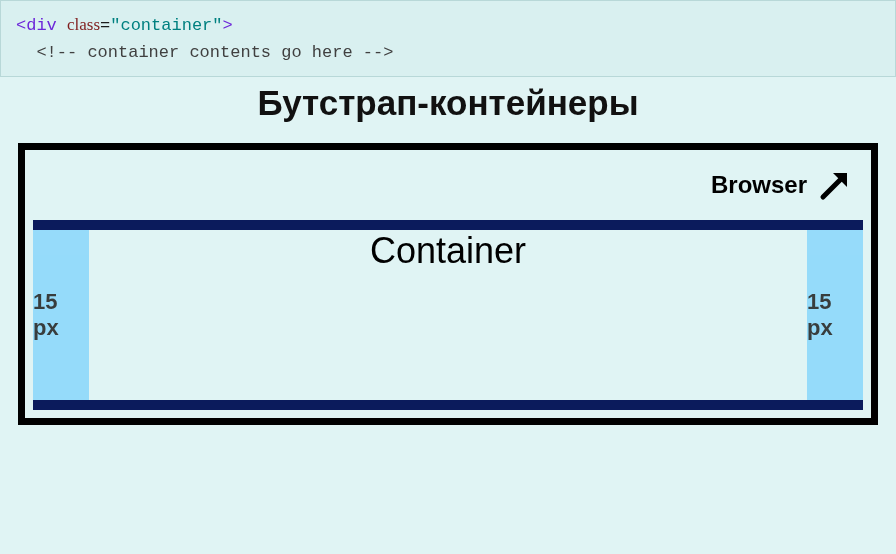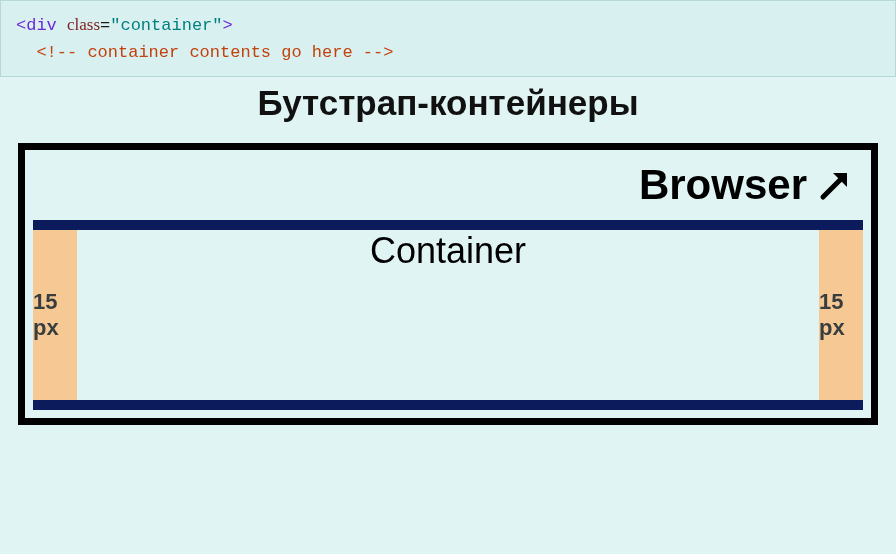--- a/index.html
+++ b/index.html
@@ -17,21 +17,21 @@
     font-family: Consolas, Monaco, "Courier New", monospace;
     font-size: 17px;
     line-height: 1.6;
     color: #1a1a1a;
     margin: 0;
   }
   .code-line2 { padding-left: 2ch; }
   .code-tag { color: #6d28d9; }
   .code-class { color: #7f1d1d; font-family: Liberation Serif, serif; }
   .code-string { color: #008080; }
-  .code-comment { color: #c2410c; }
+  .code-comment { color: #404040; }
   .heading {
     text-align: center;
     font-weight: 800;
     font-size: 35px;
     color: #111;
     margin: 6px 0 20px 0;
   }
   .diagram-outer {
     margin: 0 18px;
     border: 7px solid #000;
@@ -41,37 +41,37 @@
   .browser-row {
     height: 70px;
     display: flex;
     align-items: center;
     justify-content: flex-end;
     padding-right: 18px;
     gap: 10px;
   }
   .browser-label {
     font-family: "Trebuchet MS", "Comic Sans MS", Arial, sans-serif;
-    font-size: 42px;
+    font-size: 24px;
     font-weight: 700;
     color: #000;
   }
   .arrow-icon svg { display: block; }
   .container-block {
     border-top: 10px solid #0b1b5c;
     border-bottom: 10px solid #0b1b5c;
     margin: 0 8px 8px 8px;
     height: 190px;
     display: flex;
     align-items: stretch;
     background: #e0f4f4;
   }
   .padding-box {
-    width: 44px;
-    background: #fdba74;
+    width: 56px;
+    background: #7dd3fc;
     opacity: 0.75;
     display: flex;
     align-items: center;
     justify-content: center;
     font-family: "Trebuchet MS", Arial, sans-serif;
     font-size: 22px;
     font-weight: 600;
     color: #000;
   }
   .container-center {

